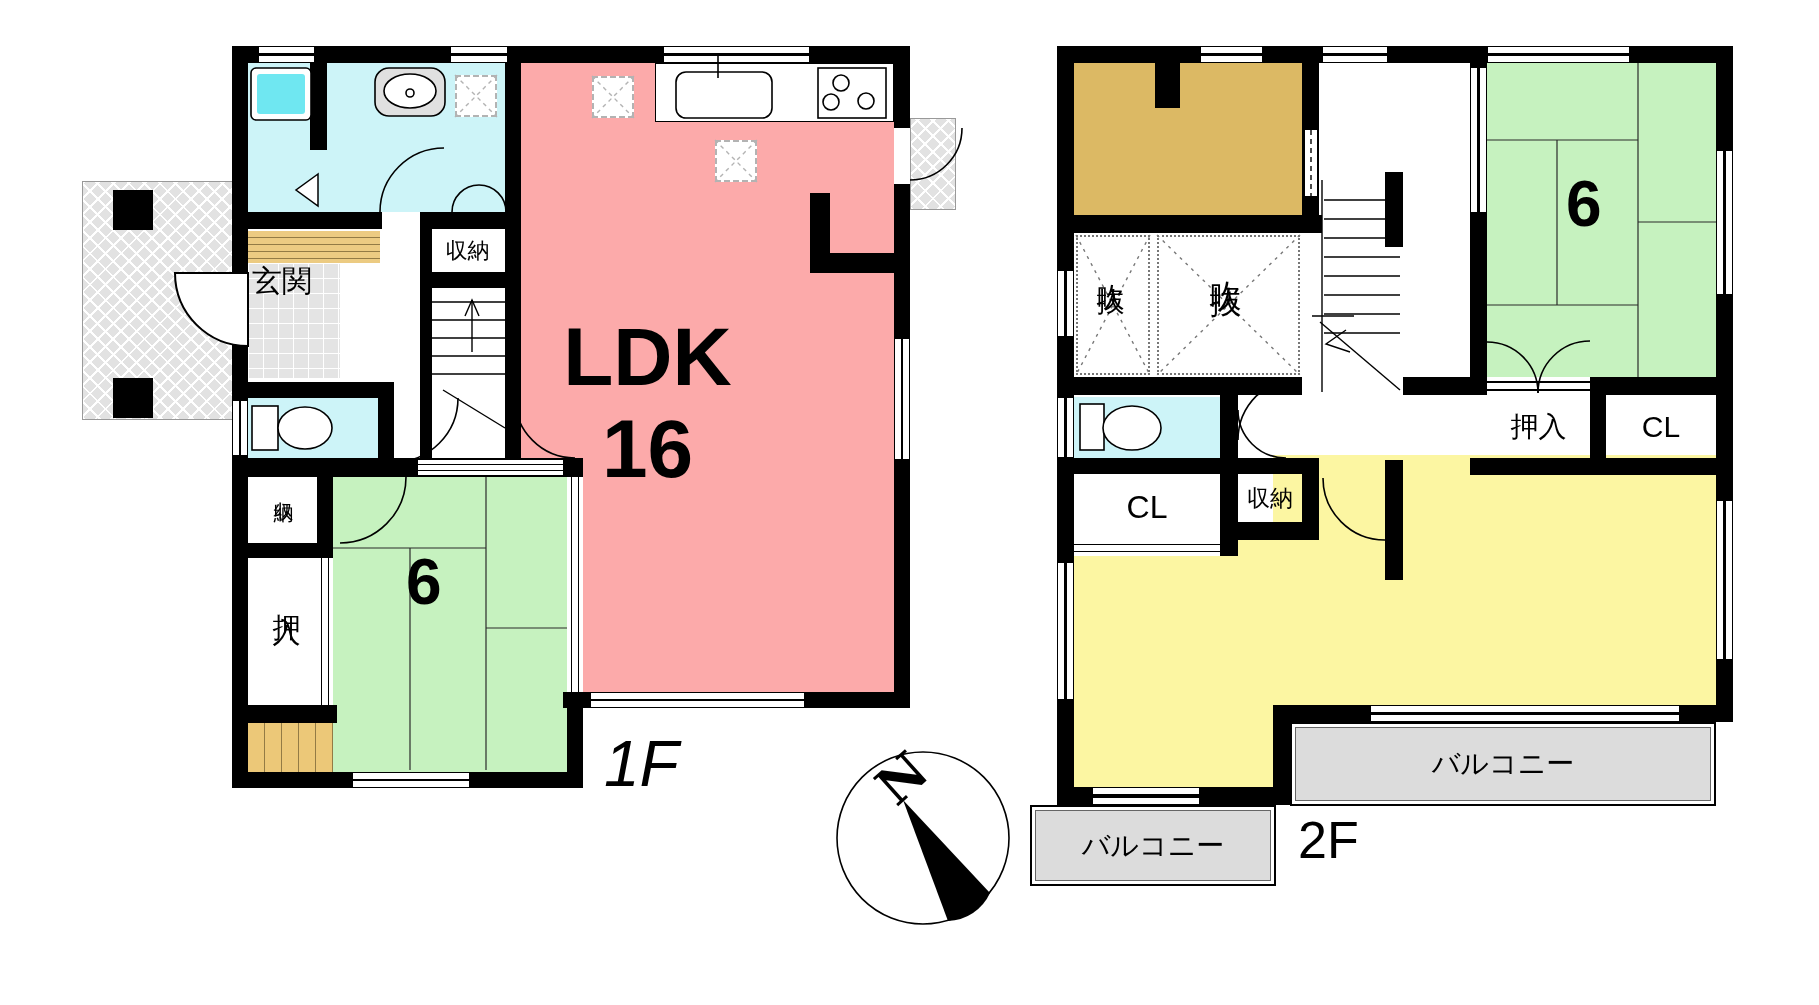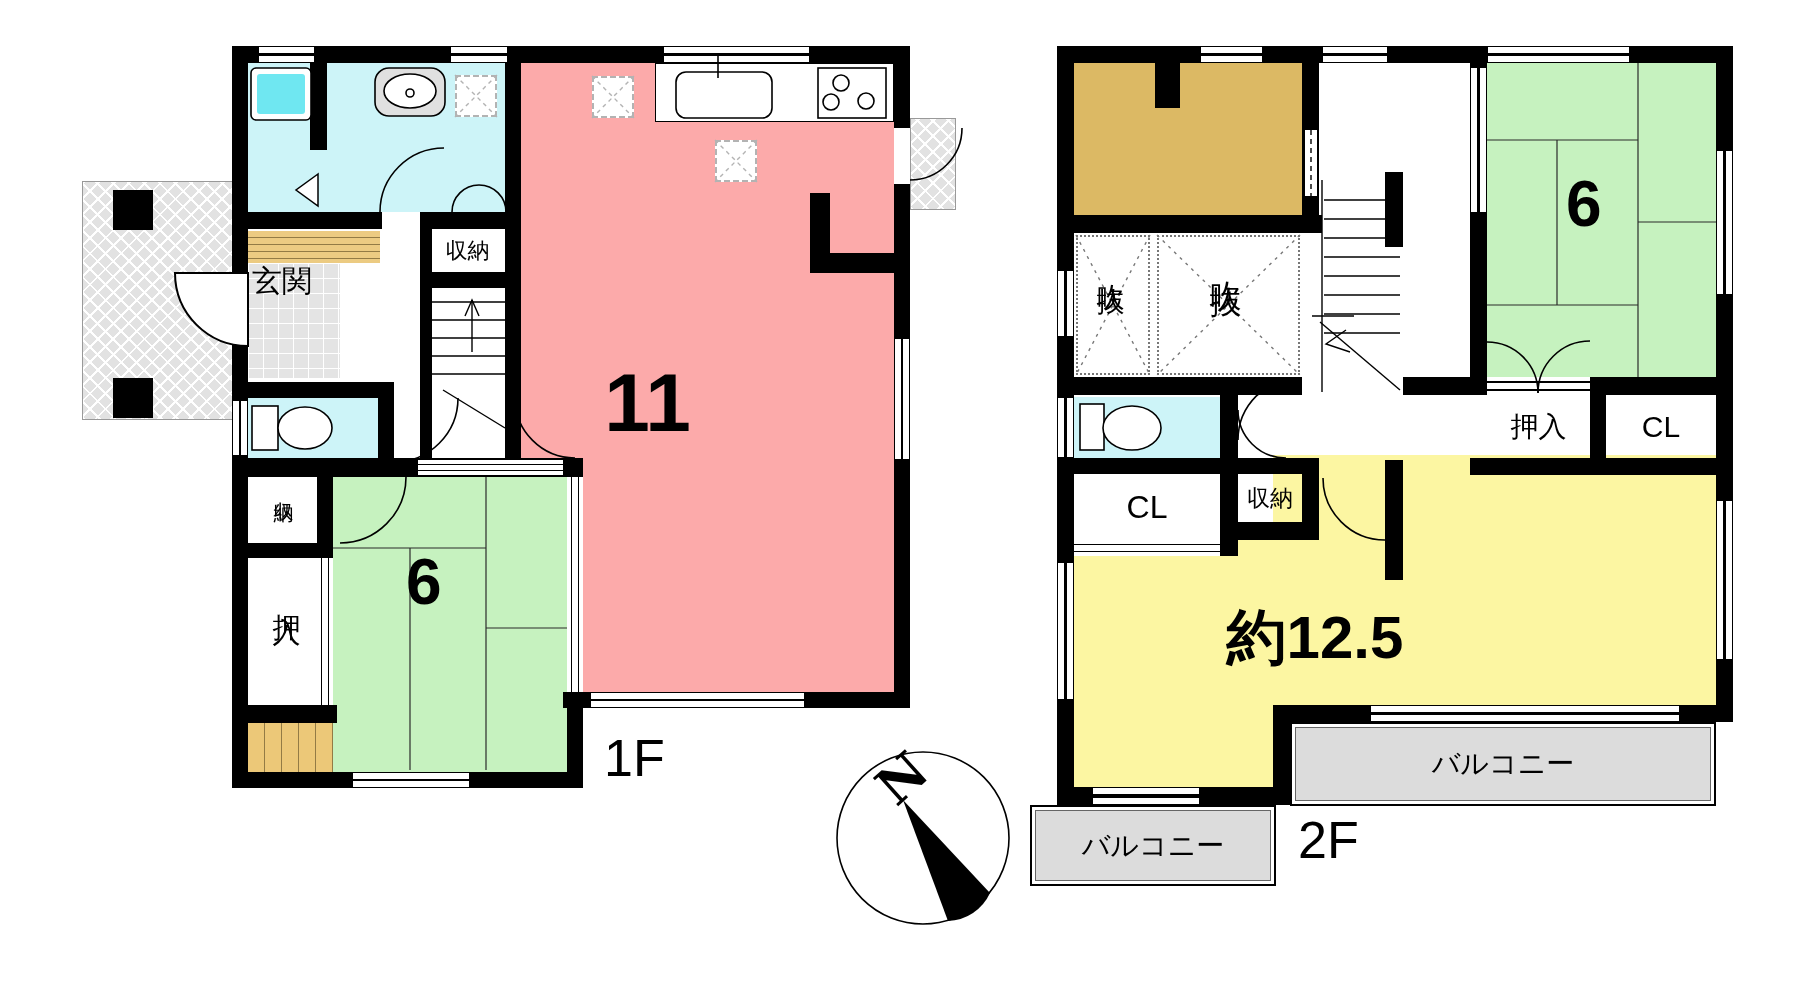--- a/index.html
+++ b/index.html
@@ -252,37 +252,35 @@
   </svg>
 
   <span class="lab" style="left:252px;top:266px;font-size:30px;">玄関</span>
   <div class="cen" style="left:430px;top:236px;width:75px;height:30px;">
     <span class="lab" style="position:static;font-size:22px;">収納</span>
   </div>
   <span class="lab vert" style="left:274px;top:486px;font-size:20px;letter-spacing:1px;">収納</span>
   <span class="lab vert" style="left:272px;top:592px;font-size:28px;">押入</span>
   <span class="lab" style="left:406px;top:550px;font-size:64px;font-weight:700;">6</span>
   <div class="cen" style="left:505px;top:300px;width:285px;height:205px;flex-direction:column;gap:10px;">
-    <span class="lab" style="position:static;font-size:82px;font-weight:700;">11</span>
-  </div>
-  <span class="lab" style="left:604px;top:732px;font-size:52px;">1F</span>
+    <span class="lab" style="position:static;font-size:82px;font-weight:700;">LDK</span>
+    <span class="lab" style="position:static;font-size:82px;font-weight:700;">16</span>
+  </div>
+  <span class="lab" style="left:604px;top:732px;font-size:64px;font-style:italic;">1F</span>
 
   <span class="lab vert" style="left:1096px;top:262px;font-size:28px;letter-spacing:4px;">吹抜</span>
   <span class="lab vert" style="left:1210px;top:256px;font-size:32px;letter-spacing:5px;">吹抜</span>
   <span class="lab" style="left:1566px;top:172px;font-size:64px;font-weight:700;">6</span>
   <div class="cen" style="left:1487px;top:406px;width:103px;height:42px;">
     <span class="lab" style="position:static;font-size:28px;">押入</span>
   </div>
   <div class="cen" style="left:1606px;top:406px;width:110px;height:42px;">
     <span class="lab" style="position:static;font-size:30px;">CL</span>
   </div>
   <div class="cen" style="left:1074px;top:484px;width:146px;height:46px;">
     <span class="lab" style="position:static;font-size:32px;">CL</span>
   </div>
   <div class="cen" style="left:1238px;top:478px;width:64px;height:40px;">
     <span class="lab" style="position:static;font-size:23px;">収納</span>
   </div>
-  <div class="cen" style="left:1065px;top:602px;width:500px;height:72px;">
-    <span class="lab" style="position:static;font-size:60px;font-weight:700;">約12.5</span>
-  </div>
   <span class="lab" style="left:1298px;top:814px;font-size:52px;text-align:center;">2F</span>
 
 </div>
 
 </body></html>

